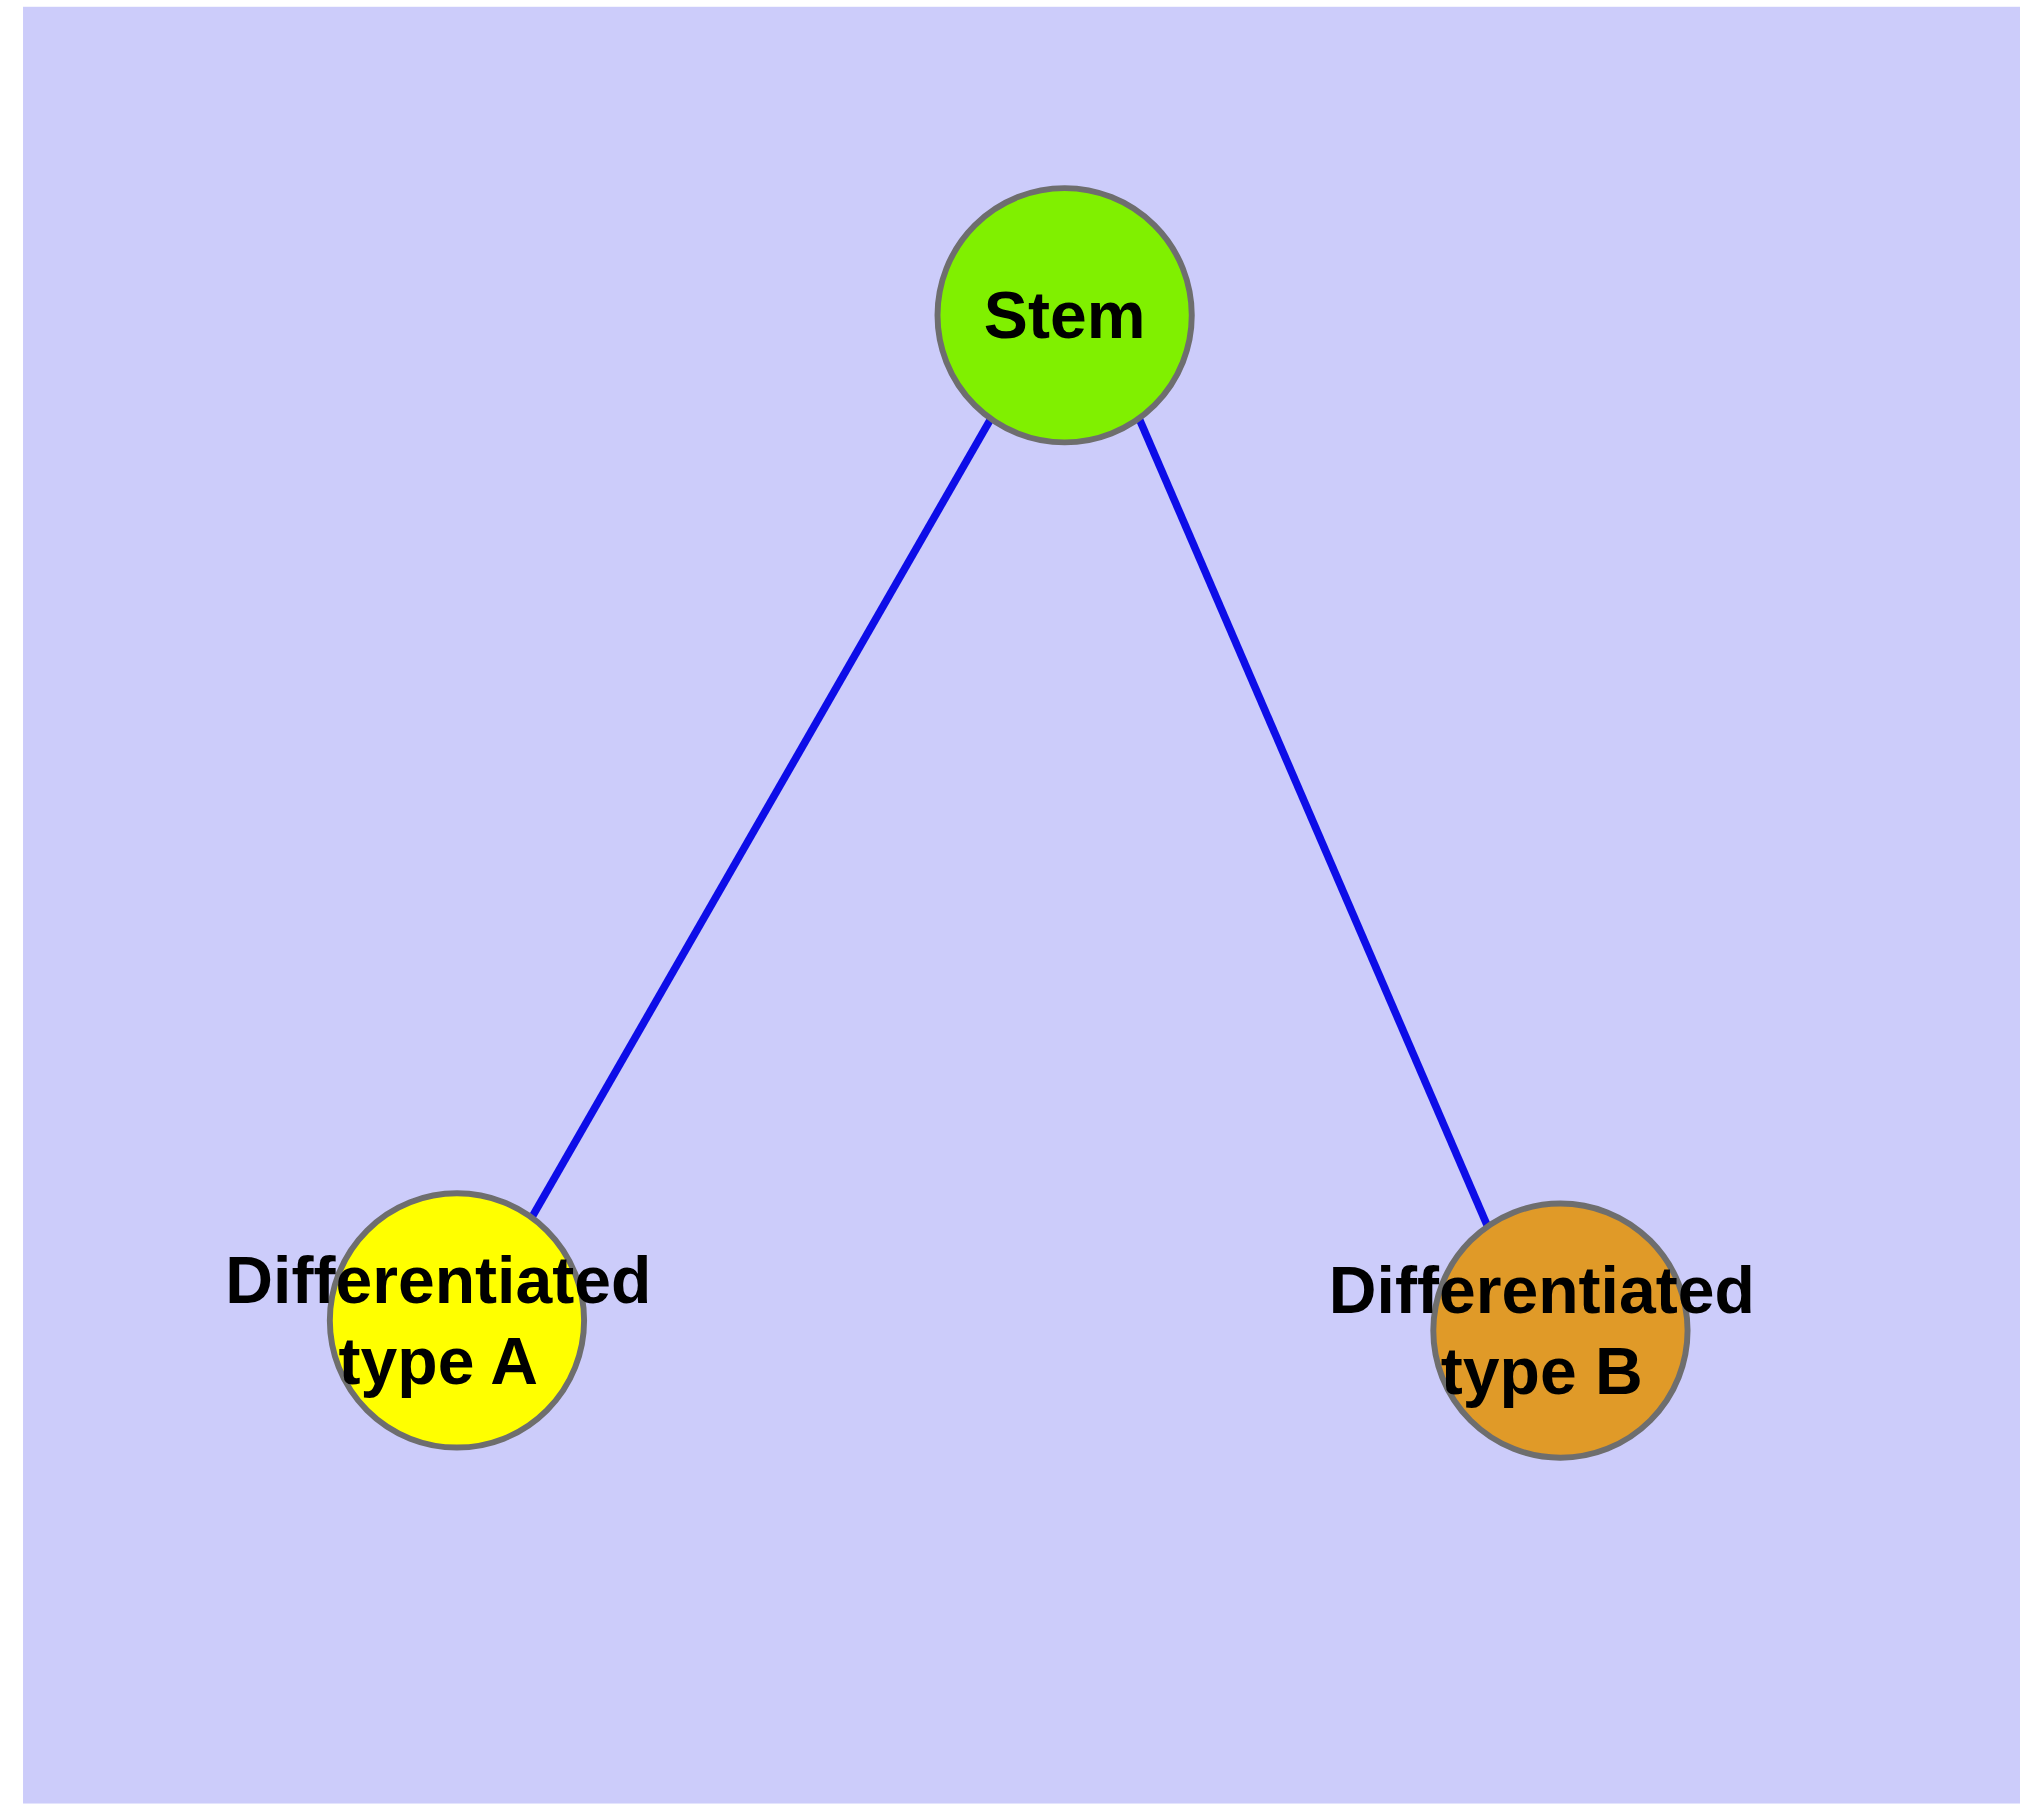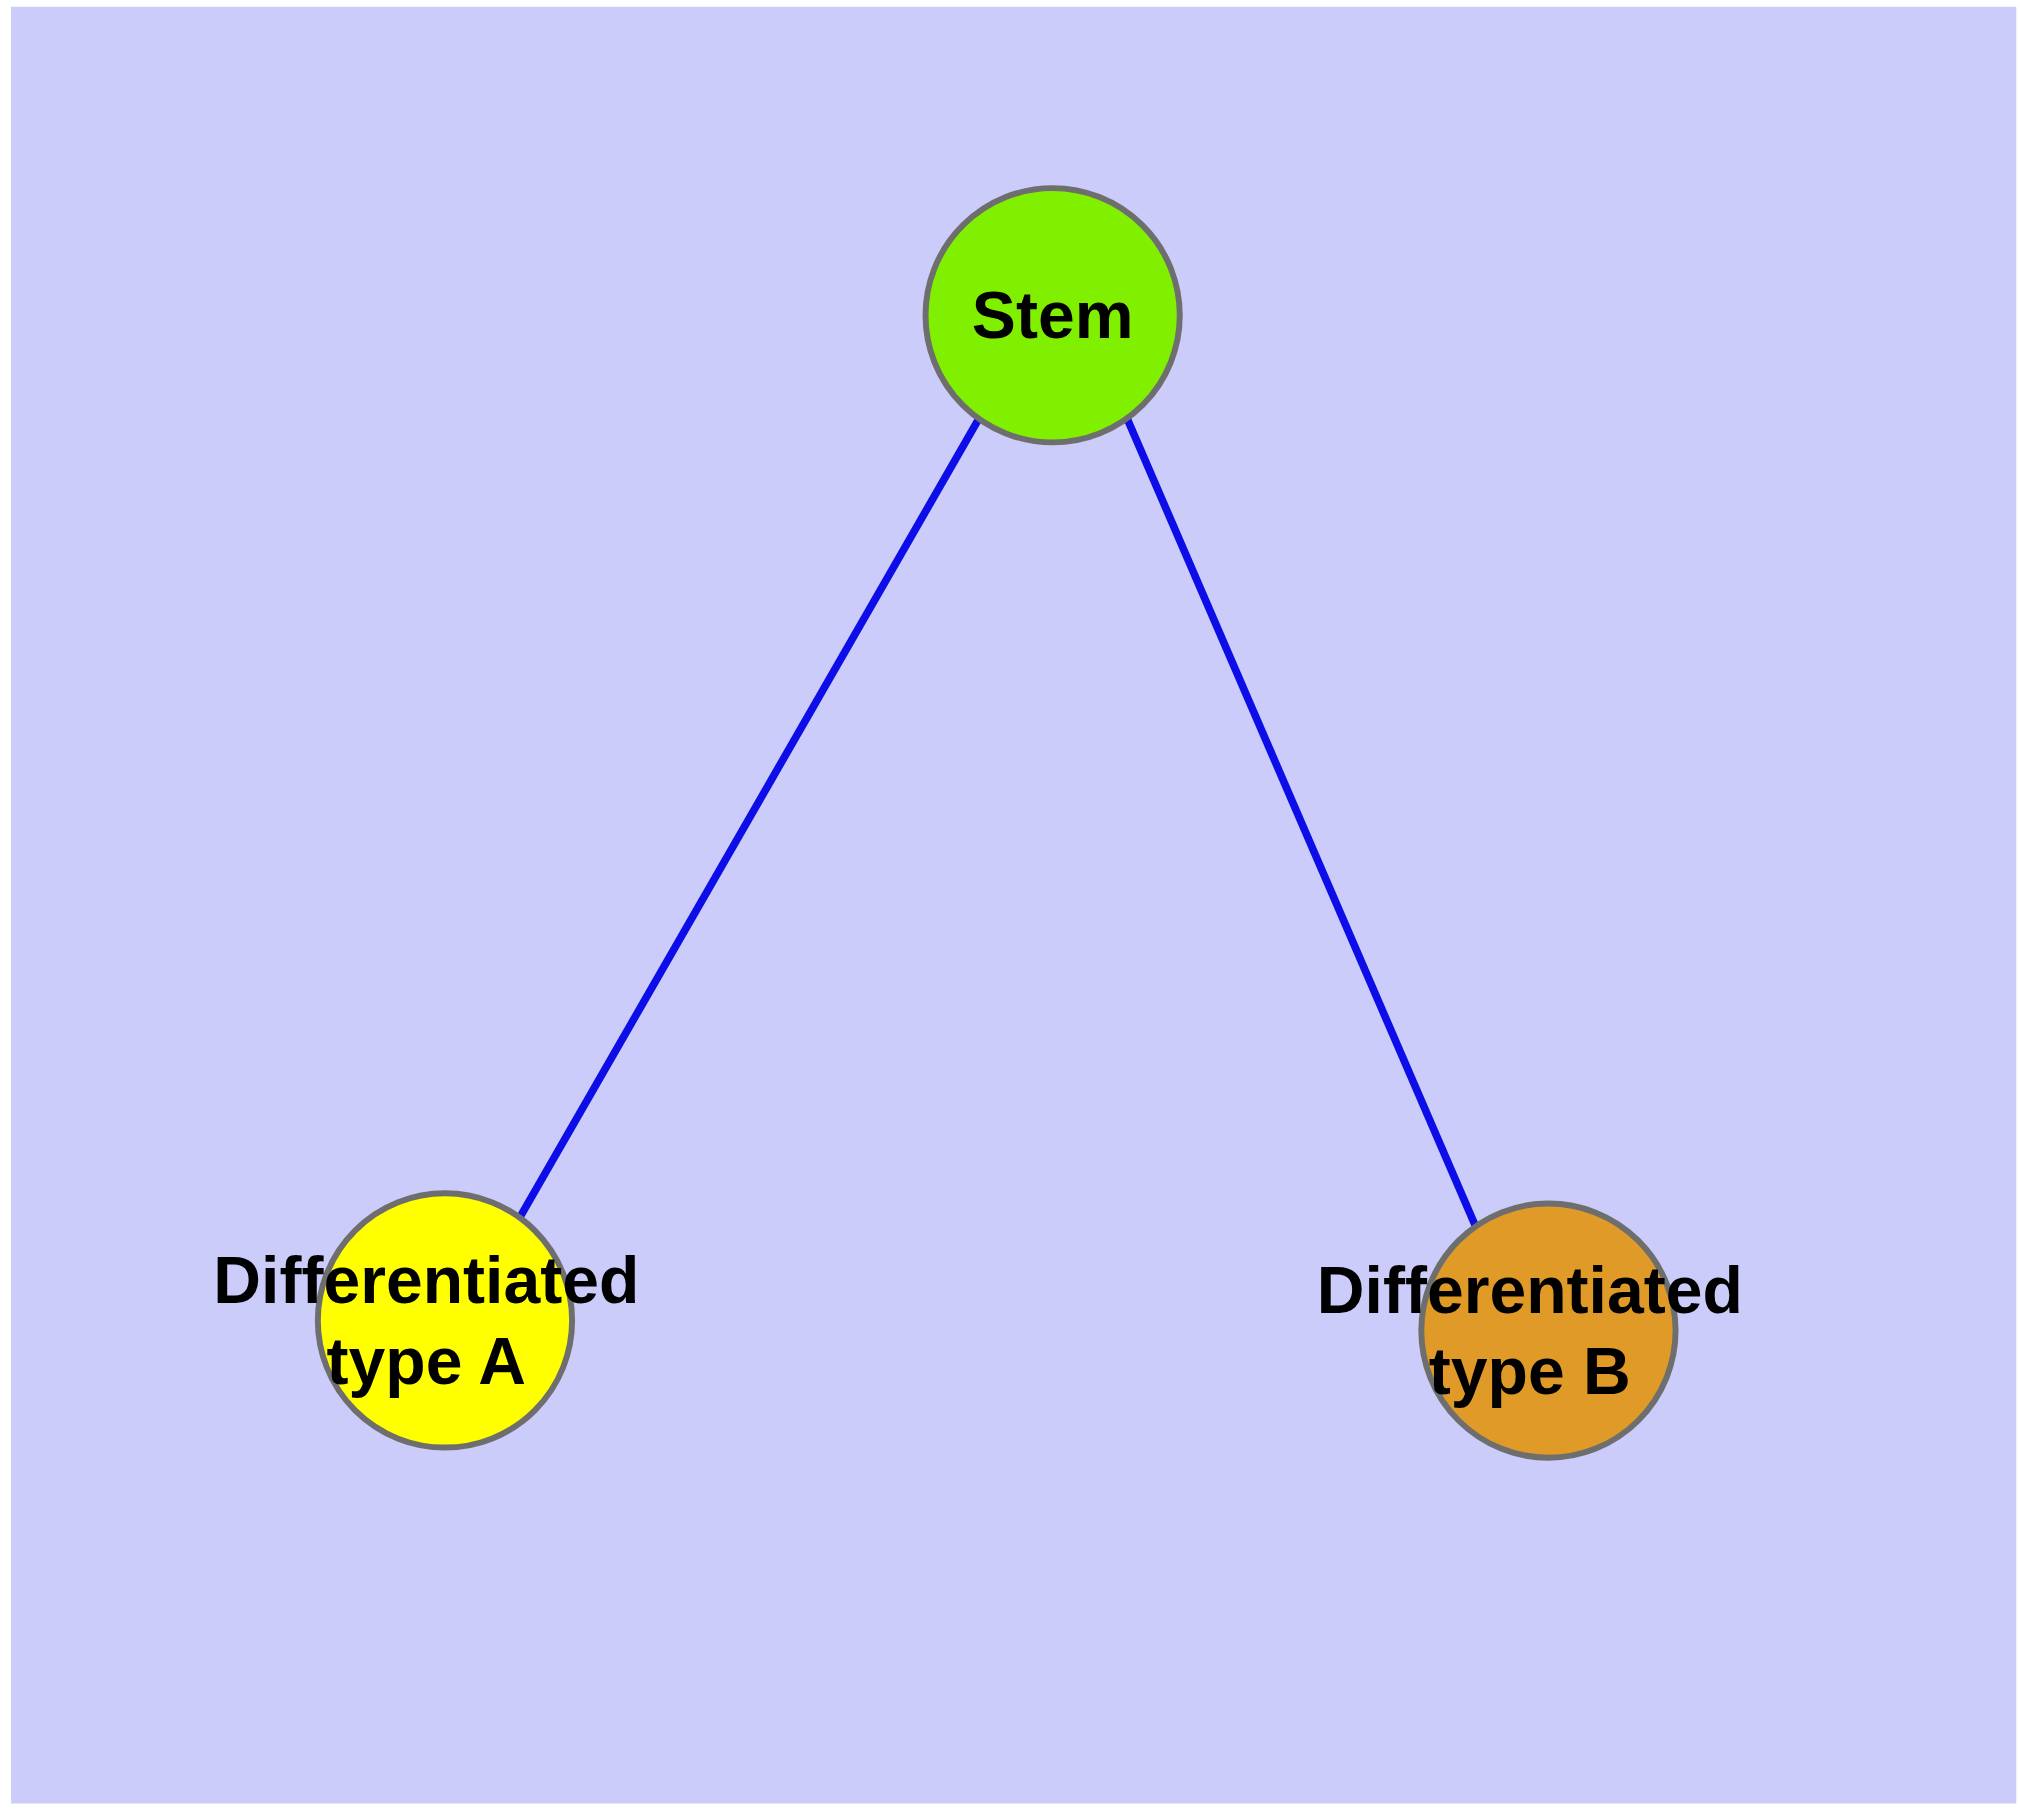--- a/index.html
+++ b/index.html
@@ -15,21 +15,21 @@
     font-family: "Liberation Sans", sans-serif;
   }
   #canvas-root {
     position: relative;
     width: 2021px;
     height: 1812px;
     background: #ffffff;
   }
   #graph-surface {
     position: absolute;
-    left: 4px;
+    left: 16px;
     top: 0;
     width: 1979px;
     height: 1812px;
   }
   #graph-svg {
     display: block;
     width: 2021px;
     height: 1812px;
   }
   .node-label-text {

